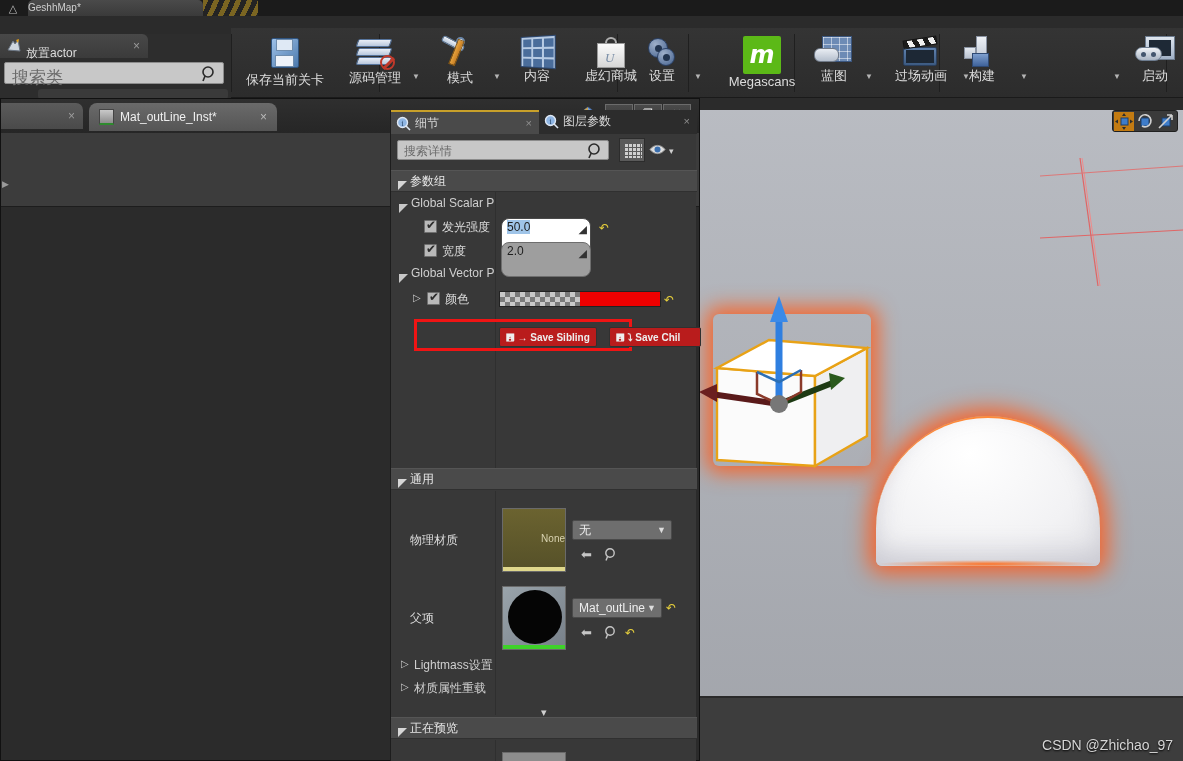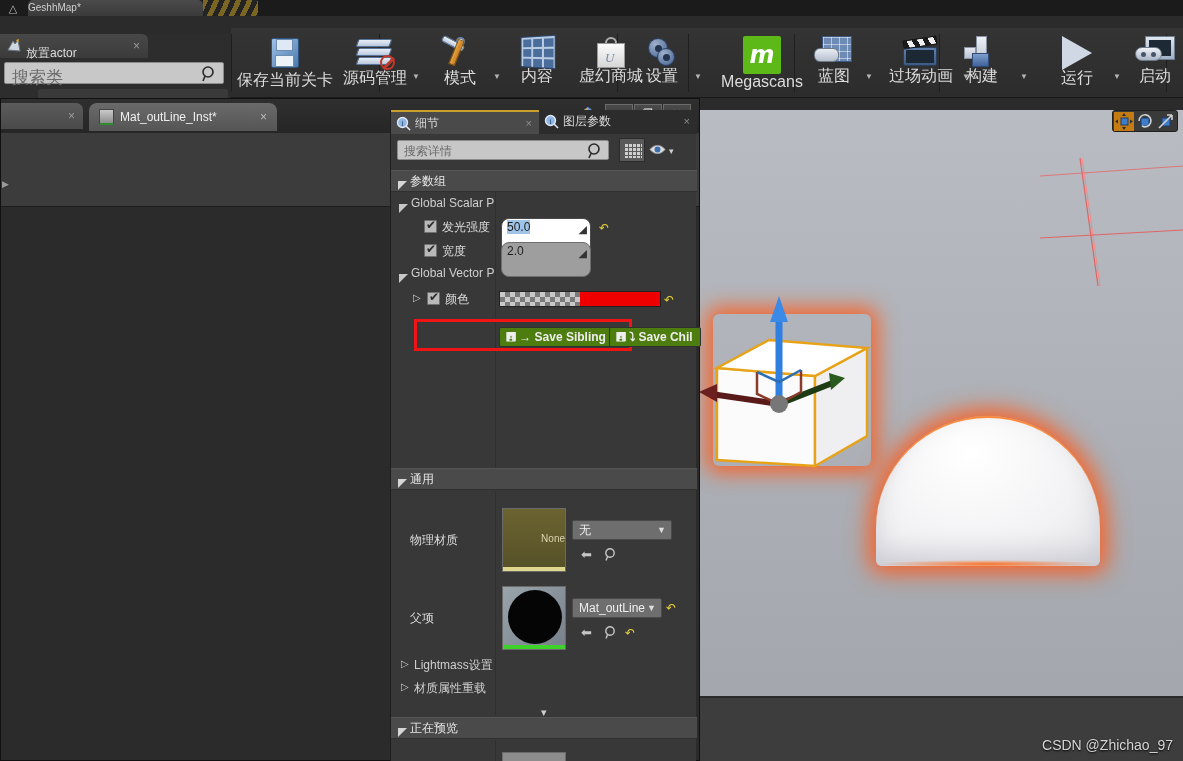--- a/index.html
+++ b/index.html
@@ -66,21 +66,21 @@
 
   
   .toolbar {
     position:absolute; left:231px; top:28px; width:952px; height:70px;
     background:linear-gradient(#343434,#2c2c2c);
     border-bottom:1px solid #1a1a1a;
   }
   .tb-sep { position:absolute; top:6px; width:1px; height:58px; background:#1f1f1f; }
   .tb-btn { position:absolute; top:4px; height:62px; text-align:center; cursor:default; }
   .tb-btn .gi { display:block; margin:4px auto 1px; }
-  .tb-btn .cap { display:block; color:#dcdcdc; font-size:16px; line-height:14px; white-space:nowrap; }
+  .tb-btn .cap { display:block; color:#dcdcdc; font-size:13px; line-height:14px; white-space:nowrap; }
   .tb-arrow { position:absolute; color:#b4b4b4; font-size:8px; }
 
   
   .ic-floppy { width:36px; height:36px; position:relative; }
   .ic-floppy .body { position:absolute; left:4px; top:2px; width:28px; height:30px; background:linear-gradient(135deg,#9ec1e8,#4b79ad); border:1px solid #2f5480; border-radius:2px;}
   .ic-floppy .shutter { position:absolute; left:9px; top:3px; width:17px; height:12px; background:#dfe9f5; border:1px solid #6f8dae;}
   .ic-floppy .lbl2 { position:absolute; left:8px; top:19px; width:19px; height:12px; background:#eef3fa; border:1px solid #6f8dae;}
 
   .ic-sc { width:40px; height:34px; position:relative; }
   .ic-sc .l { position:absolute; left:2px; width:34px; height:8px; background:linear-gradient(#e9eef6,#b9c8dd); border:1px solid #56749c; border-radius:2px; transform:skewX(-20deg);}
@@ -248,22 +248,22 @@
     background-image:
       linear-gradient(45deg,#7a7a7a 25%,transparent 25%,transparent 75%,#7a7a7a 75%),
       linear-gradient(45deg,#7a7a7a 25%,#c9c9c9 25%,#c9c9c9 75%,#7a7a7a 75%);
     background-size:10px 10px; background-position:0 0,5px 5px;
   }
   .colorbar .solid { position:absolute; right:0; top:0; width:50%; height:100%; }
 
   .redbox { position:absolute; border:3px solid #f01414; pointer-events:none; }
 
   .savebtn {
-    position:absolute; height:20px; background:#4d7c0f; border:1px solid #303030; border-radius:2px;
-    color:#eee; font-size:12px; font-weight:bold; line-height:19px; padding:0 6px; white-space:nowrap; overflow:hidden;
+    position:absolute; height:20px; background:#b91c1c; border:1px solid #303030; border-radius:2px;
+    color:#eee; font-size:10px; font-weight:bold; line-height:19px; padding:0 6px; white-space:nowrap; overflow:hidden;
   }
   .savebtn .di { margin-right:3px; }
 
   .thumb { position:absolute; width:64px; height:64px; border:1px solid #6a6a6a; }
   .thumb.phys { background:linear-gradient(#6b6330,#555028); }
   .thumb.phys .t { position:absolute; left:0; right:0; top:24px; text-align:right; color:#d8d2b0; font-size:10px;}
   .thumb.phys .bar { position:absolute; left:0; bottom:0; width:100%; height:4px; background:#e0d88c;}
   .thumb.par { background:linear-gradient(135deg,#9aa4ab,#778089); overflow:hidden;}
   .thumb.par .ball { position:absolute; left:5px; top:3px; width:54px; height:54px; border-radius:50%; background:#050505;}
   .thumb.par .bar { position:absolute; left:0; bottom:0; width:100%; height:4px; background:#3fd22a;}
@@ -436,24 +436,20 @@
       <div class="tb-btn" style="left:718px; width:66px">
         <span class="gi ic-build">
             <i class="t1"></i>
             <i class="t2"></i>
             <i class="t3"></i>
           </span>
         <span class="cap">构建</span>
       </div>
       <span class="tb-arrow" style="left:789px; top:44px">▼</span>
 
-      <div class="tb-btn" style="left:806px; width:80px">
-        <span class="gi ic-play"></span>
-        <span class="cap">运行</span>
-      </div>
       <span class="tb-arrow" style="left:882px; top:44px">▼</span>
 
       <div class="tb-btn" style="left:894px; width:60px">
         <span class="gi ic-launch">
             <i class="mon">
               <i></i>
             </i>
             <i class="pad2"></i>
           </span>
         <span class="cap">启动</span>

